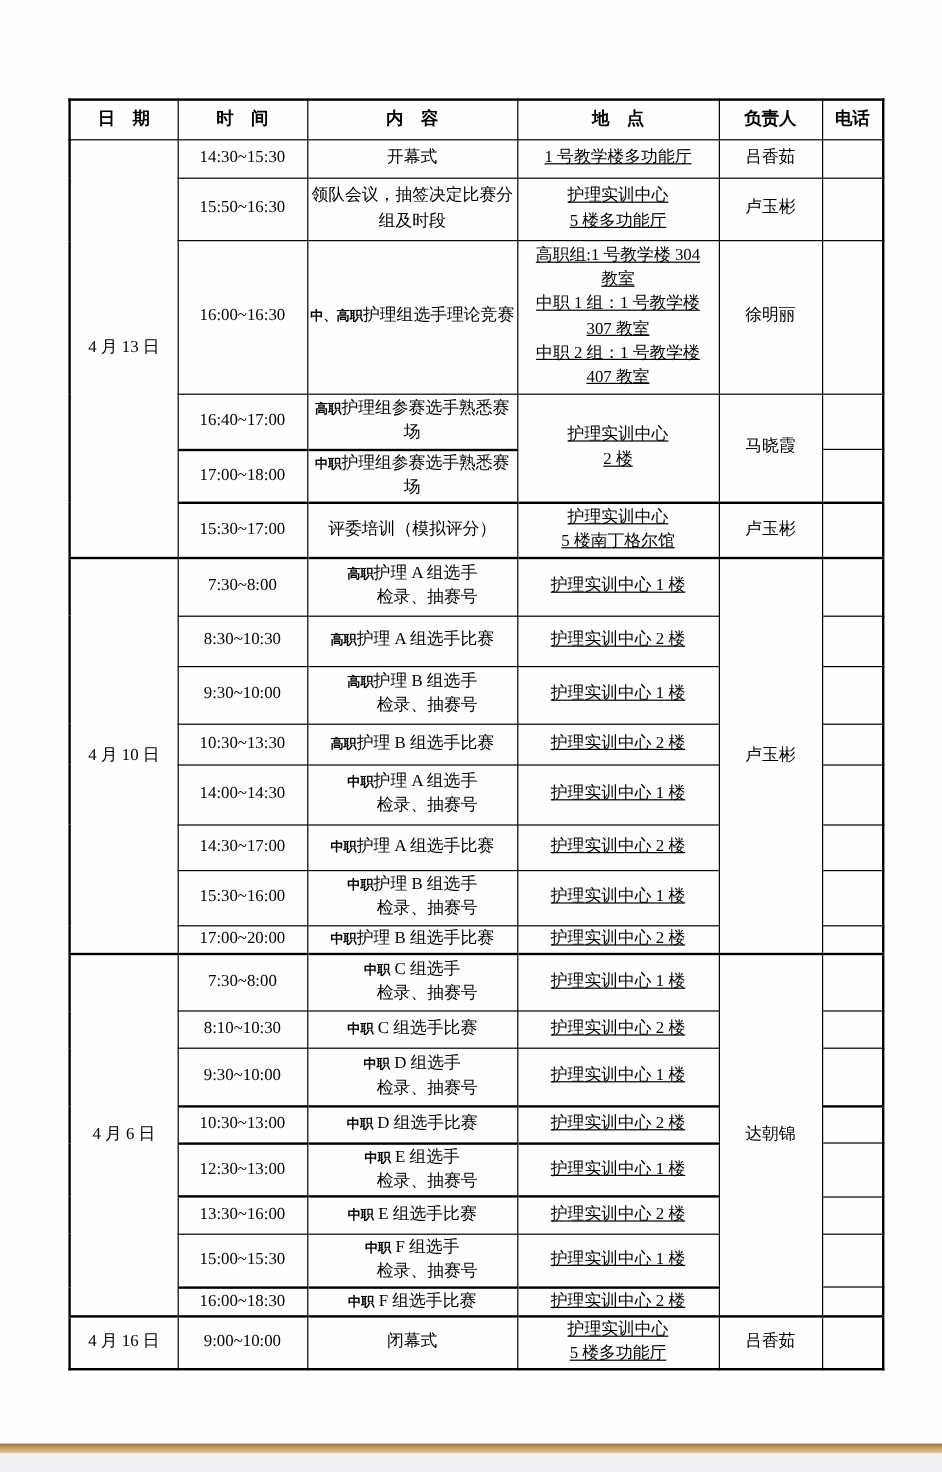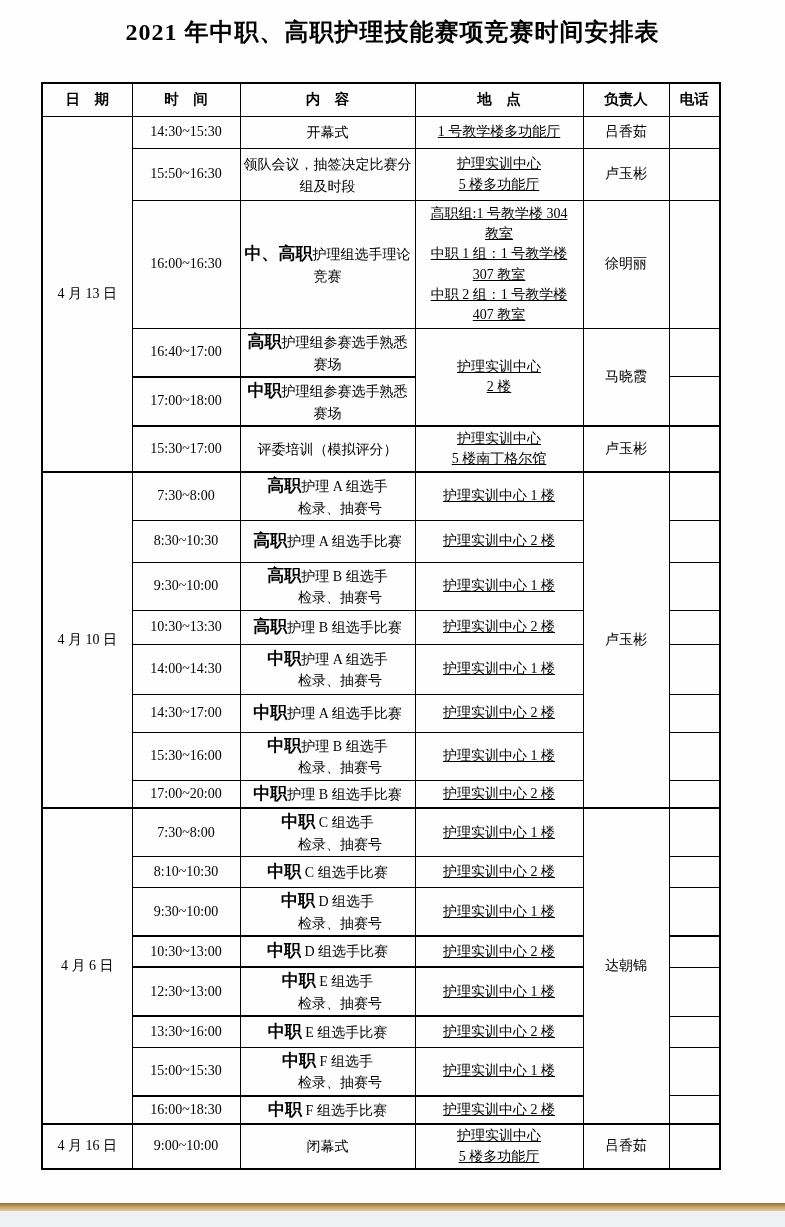--- a/index.html
+++ b/index.html
@@ -8,45 +8,44 @@
     font-family:"Liberation Serif", serif;color:#000;
     position:relative;overflow:hidden;
   }
   .page{position:absolute;left:0;top:0;width:785px;height:1203px;background:#fefefe;}
   .doc-title{
     text-align:center;font-weight:bold;font-size:24px;letter-spacing:1px;
     padding-top:16px;margin:0 0 0 0;
   }
   table.schedule{
     border-collapse:collapse;table-layout:fixed;
-    position:absolute;left:41px;top:82px;width:678px;
+    position:absolute;left:57px;top:82px;width:678px;
     border:2px solid #000;
   }
   table.schedule td, table.schedule th{
     border:1px solid #000;text-align:center;vertical-align:middle;
     font-size:14px;line-height:1.45;padding:1px 2px;overflow:hidden;
   }
   table.schedule th{font-weight:bold;font-size:14.5px;height:30px;}
   .thick-top{border-top:2px solid #000 !important;}
-  .cb{font-weight:bold;font-family:Liberation Serif, serif;font-size:17px;}
+  .cb{font-weight:bold;font-family:Liberation Serif, serif;font-size:11px;}
   .cl2{text-align:center;padding-left:25px;}
   .loc div{text-decoration:underline;}
   .band{
     position:absolute;left:0;top:1203px;width:785px;height:8px;
     background:linear-gradient(#8f7140,#c9a467,#e0c79b);
   }
   .below-page{
     position:absolute;left:0;top:1211px;width:785px;height:16px;background:#eef0f3;
   }
 </style>
 </head>
 <body>
 
 <div class="page">
-  <h1 class="doc-title">2021 年中职、高职护理技能赛项竞赛时间安排表</h1>
 
   <table class="schedule">
     <colgroup>
       <col style="width:90px">
         <col style="width:108px">
         <col style="width:175px">
       <col style="width:168px">
         <col style="width:86px">
         <col style="width:51px">
     </colgroup>

